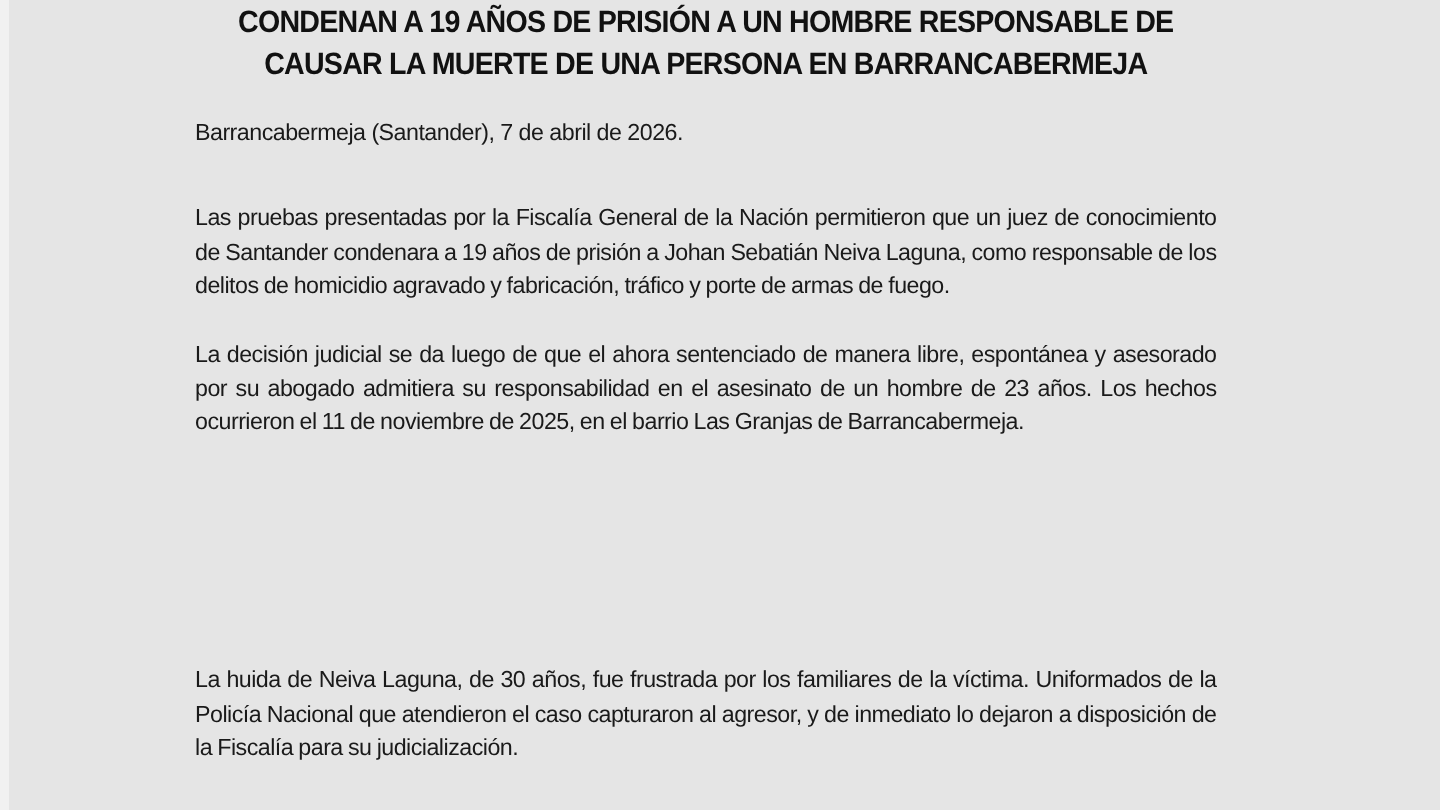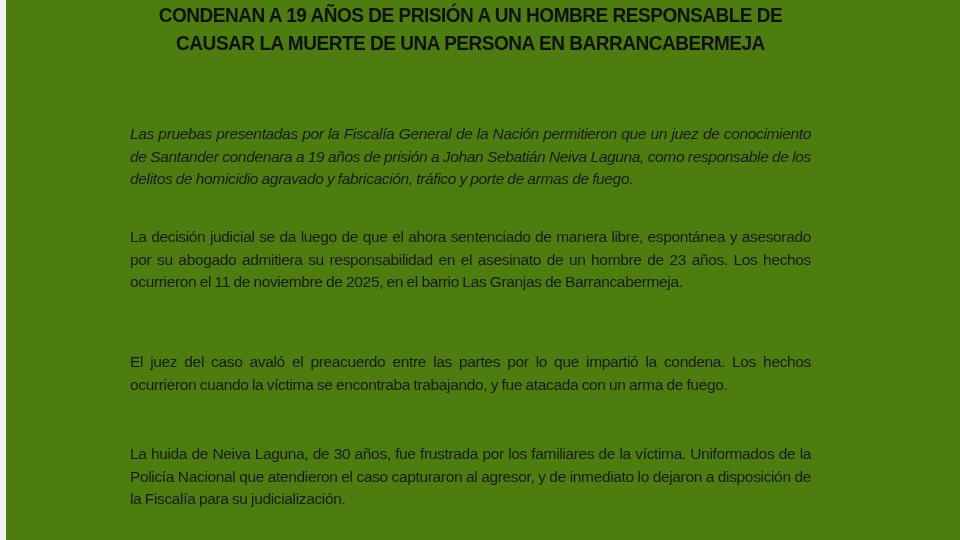--- a/index.html
+++ b/index.html
@@ -7,21 +7,21 @@
       padding: 0;
       width: 960px;
       height: 540px;
       overflow: hidden;
       background: #fdfdfd;
     }
     .page {
       position: relative;
       width: 960px;
       height: 540px;
-      background: #4d7c0f;
+      background: #e5e5e5;
       overflow: hidden;
     }
     .left-strip {
       position: absolute;
       left: 0;
       top: 0;
       width: 6px;
       height: 540px;
       background: #f1f1f1;
     }
@@ -63,36 +63,36 @@
       position: absolute;
       left: 0;
       width: 681px;
       margin: 0;
       font-size: 15.5px;
       line-height: 22.7px;
       text-align: justify;
       letter-spacing: -0.35px;
       word-spacing: -0.5px;
     }
-    .p1 { top: 123px; font-style: italic; }
+    .p1 { top: 135px; }
     .p2 { top: 226px; }
     .p3 { top: 351px; }
     .p4 { top: 443px; }
   </style>
 </head>
 <body>
 
 <div class="page">
   <div class="left-strip"></div>
 
   <div class="doc">
     <h1 class="title">
       <span>CONDENAN A 19 AÑOS DE PRISIÓN A UN HOMBRE RESPONSABLE DE</span>
       <span>CAUSAR LA MUERTE DE UNA PERSONA EN BARRANCABERMEJA</span>
     </h1>
 
+    <p class="dateline">Barrancabermeja (Santander), 7 de abril de 2026.</p>
 
     <p class="para p1">Las pruebas presentadas por la Fiscalía General de la Nación permitieron que un juez de conocimiento de Santander condenara a 19 años de prisión a Johan Sebatián Neiva Laguna, como responsable de los delitos de homicidio agravado y fabricación, tráfico y porte de armas de fuego.</p>
     <p class="para p2">La decisión judicial se da luego de que el ahora sentenciado de manera libre, espontánea y asesorado por su abogado admitiera su responsabilidad en el asesinato de un hombre de 23 años. Los hechos ocurrieron el 11 de noviembre de 2025, en el barrio Las Granjas de Barrancabermeja.</p>
-    <p class="para p3">El juez del caso avaló el preacuerdo entre las partes por lo que impartió la condena. Los hechos ocurrieron cuando la víctima se encontraba trabajando, y fue atacada con un arma de fuego.</p>
     <p class="para p4">La huida de Neiva Laguna, de 30 años, fue frustrada por los familiares de la víctima. Uniformados de la Policía Nacional que atendieron el caso capturaron al agresor, y de inmediato lo dejaron a disposición de la Fiscalía para su judicialización.</p>
   </div>
 </div>
 
 </body></html>

